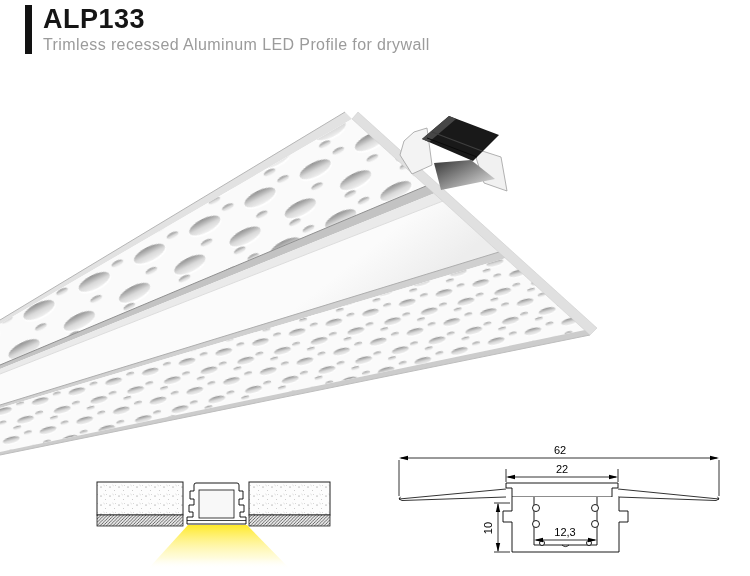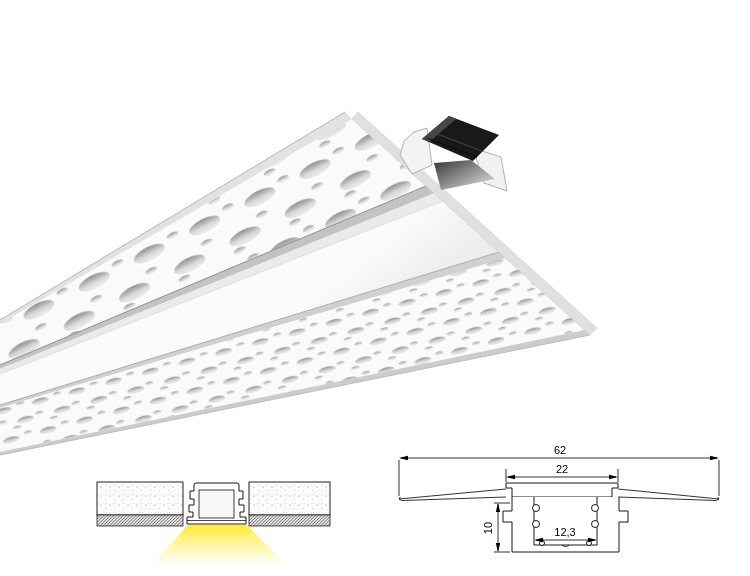--- a/index.html
+++ b/index.html
@@ -20,20 +20,27 @@
 
   .dim-text { font-size:11px; fill:#000; font-family:"Liberation Sans", sans-serif; }
   .thin { stroke:#000; stroke-width:.8; fill:none; }
   .outline { stroke:#000; stroke-width:.9; fill:#ffffff; }
 </style>
 </head>
 <body>
 
 <div class="page">
 
+  <header class="hdr">
+    <div class="hdr-bar"></div>
+    <div>
+      <h1>ALP133</h1>
+      <p>Trimless recessed Aluminum LED Profile for drywall</p>
+    </div>
+  </header>
 
   <svg id="render-svg" viewBox="0 0 750 576" aria-hidden="true">
     <defs>
       <linearGradient id="gHole" x1="0" y1="0" x2="0" y2="1">
         <stop offset="0" stop-color="#8f8f8f"></stop>
         <stop offset="0.55" stop-color="#d9d9d9"></stop>
         <stop offset="1" stop-color="#f0f0f0"></stop>
       </linearGradient>
       <linearGradient id="gInterior" gradientUnits="userSpaceOnUse" x1="450" y1="158" x2="468" y2="192">
         <stop offset="0" stop-color="#474747"></stop>

